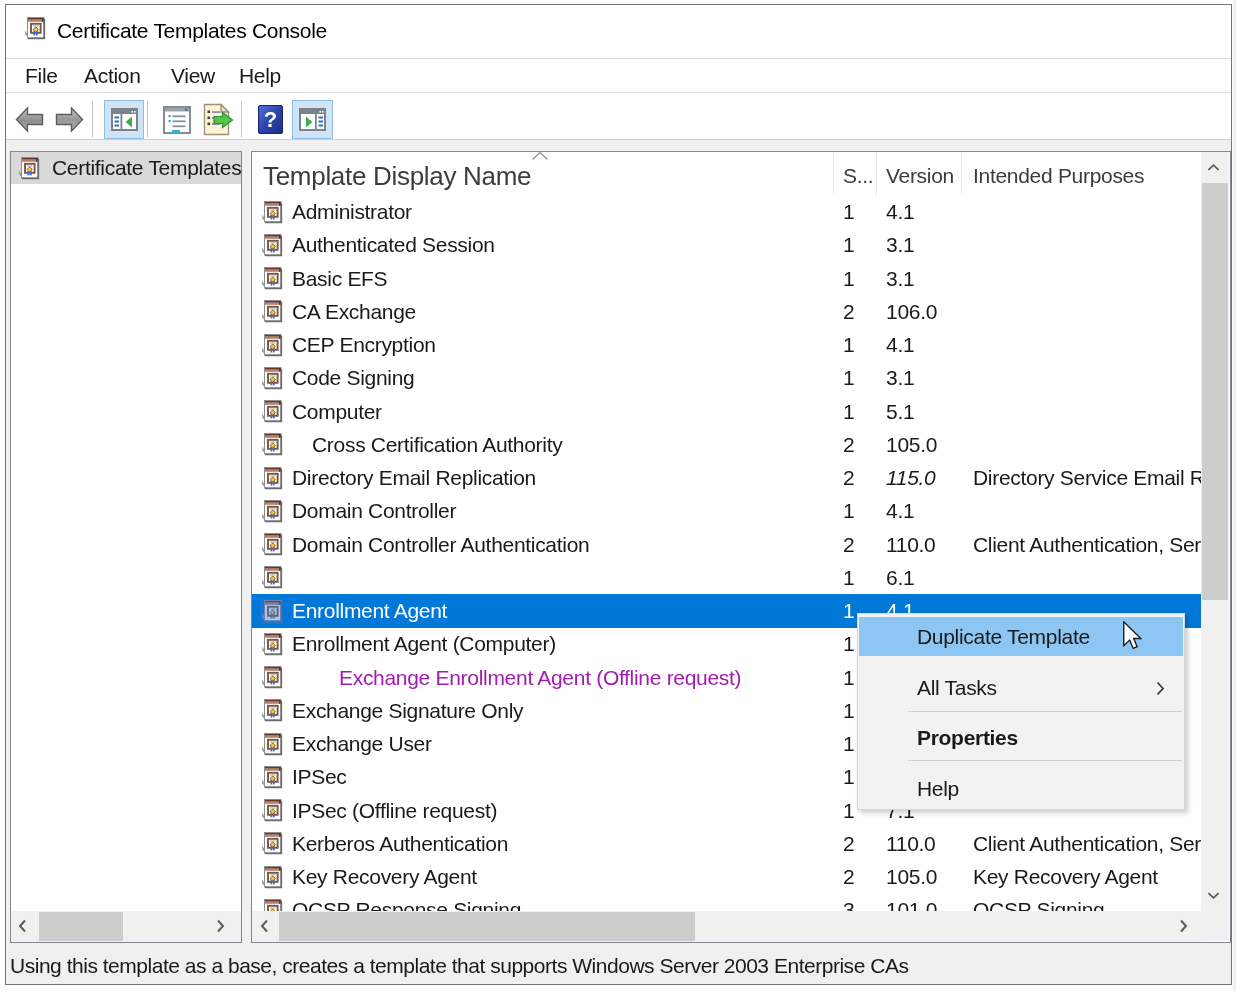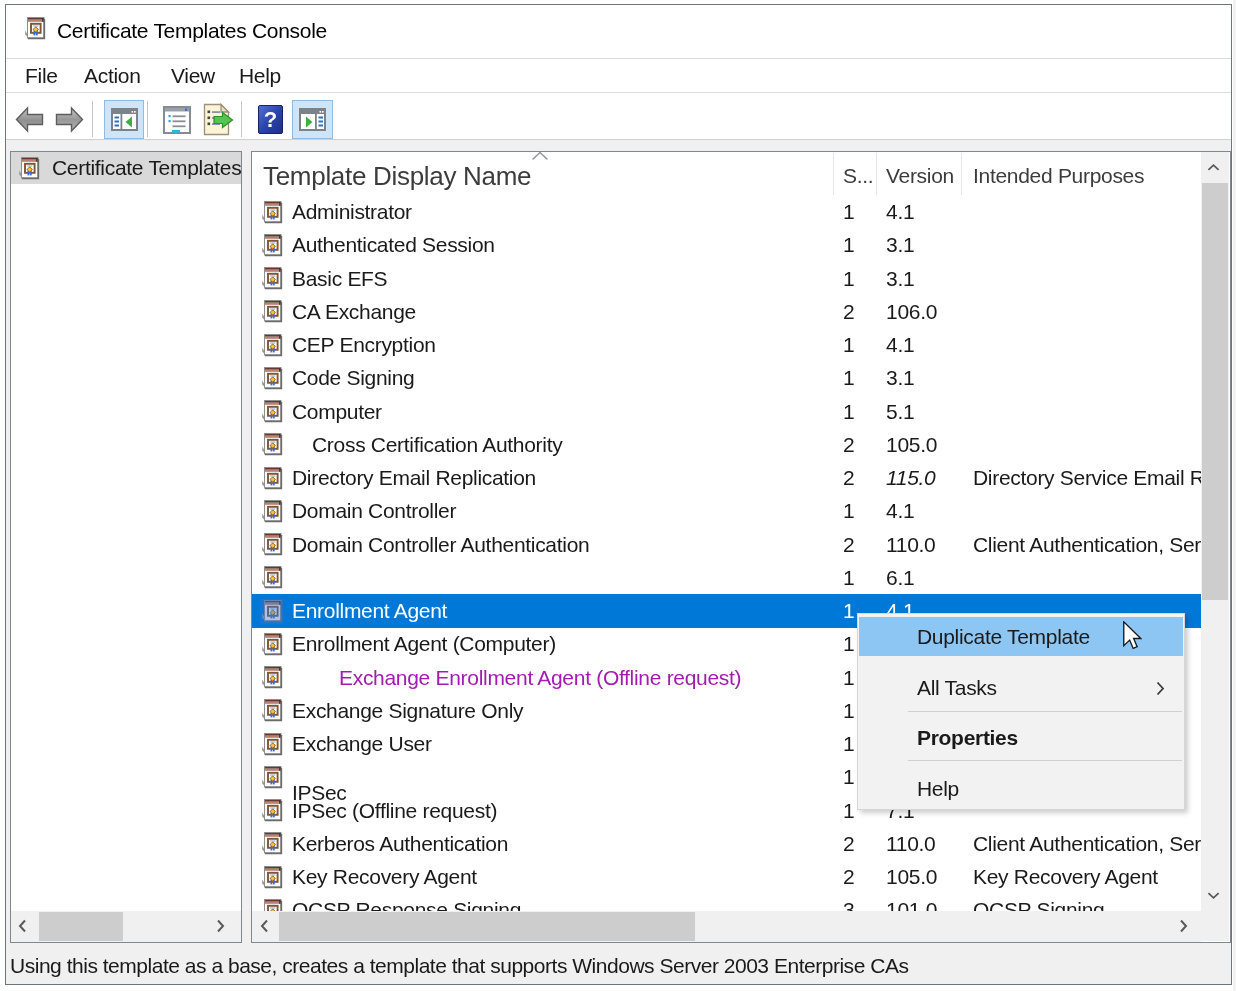--- a/index.html
+++ b/index.html
@@ -487,21 +487,21 @@
 <rect x="19.2" y="2" width="1.4" height="3.8" fill="#35302e"></rect>
 <rect x="8" y="7.8" width="9.6" height="9" fill="#fff" stroke="#7d5638" stroke-width="1.9"></rect>
 <rect x="10.2" y="9.2" width="5.2" height="1.6" fill="#aacbe8"></rect>
 <rect x="10.5" y="14.8" width="1.8" height="4.6" fill="#3a6bd8"></rect>
 <rect x="12.9" y="14.8" width="1.8" height="4.6" fill="#3a6bd8"></rect>
 <g transform="rotate(45 12.7 13.5)">
         <rect x="10.8" y="11.6" width="3.8" height="3.8" fill="#e8a02c" stroke="#97660e" stroke-width="0.9"></rect>
       </g>
 <circle cx="12.7" cy="13.5" r="1.4" fill="#f4c253"></circle>
 </svg>
-<div style="position:absolute;left:40px;top:566.25px;height:30px;line-height:30px;font-size:21px;letter-spacing:-0.3px;color:#1a1a1a;white-space:nowrap;margin-top:16px;">IPSec</div>
+<div style="position:absolute;left:40px;top:566.25px;height:30px;line-height:30px;font-size:21px;letter-spacing:-0.3px;color:#1a1a1a;white-space:nowrap;">IPSec</div>
 <div style="position:absolute;left:591px;top:566.25px;height:30px;line-height:30px;font-size:21px;letter-spacing:-0.3px;color:#1a1a1a;white-space:nowrap;">1</div>
 <div style="position:absolute;left:634px;top:566.25px;height:30px;line-height:30px;font-size:21px;letter-spacing:-0.3px;color:#1a1a1a;white-space:nowrap;">8.1</div>
 <svg style="position:absolute;left:8px;top:602.0px" width="23" height="25" viewBox="0 0 23 25">
 <path d="M2.2 14.5 L6 20.5 L6 22.5 L2.2 18.5 Z" fill="#9a9a9a"></path>
 <rect x="4.5" y="1.5" width="16.5" height="20.5" fill="#fdfdfd" stroke="#8f8f8f" stroke-width="1"></rect>
 <path d="M21.3 3 L21.3 22.3 L5 22.3" stroke="#6b6b6b" stroke-width="1.7" fill="none"></path>
 <rect x="5" y="2" width="15.6" height="1.7" fill="#64382a"></rect>
 <rect x="5" y="3.7" width="15.6" height="2.1" fill="#b58170"></rect>
 <rect x="19.2" y="2" width="1.4" height="3.8" fill="#35302e"></rect>
 <rect x="8" y="7.8" width="9.6" height="9" fill="#fff" stroke="#7d5638" stroke-width="1.9"></rect>

